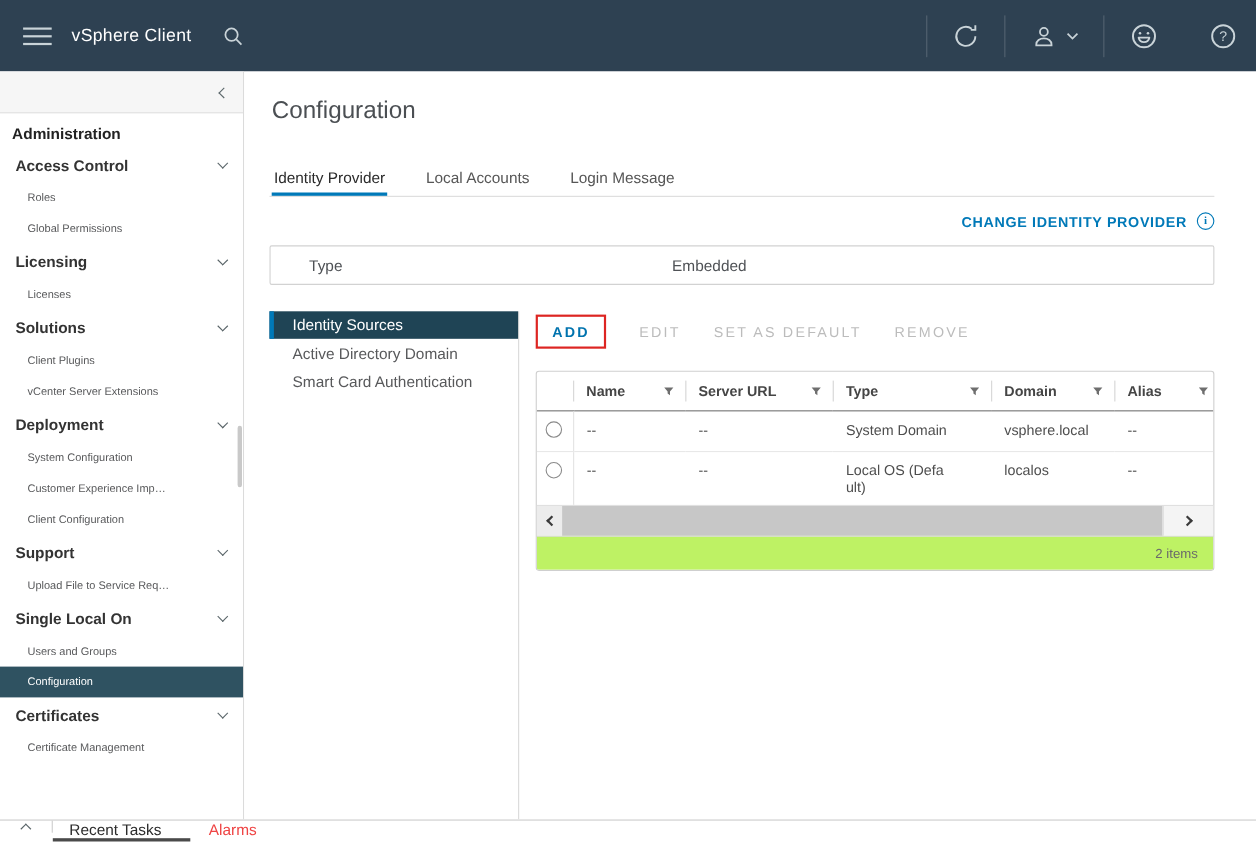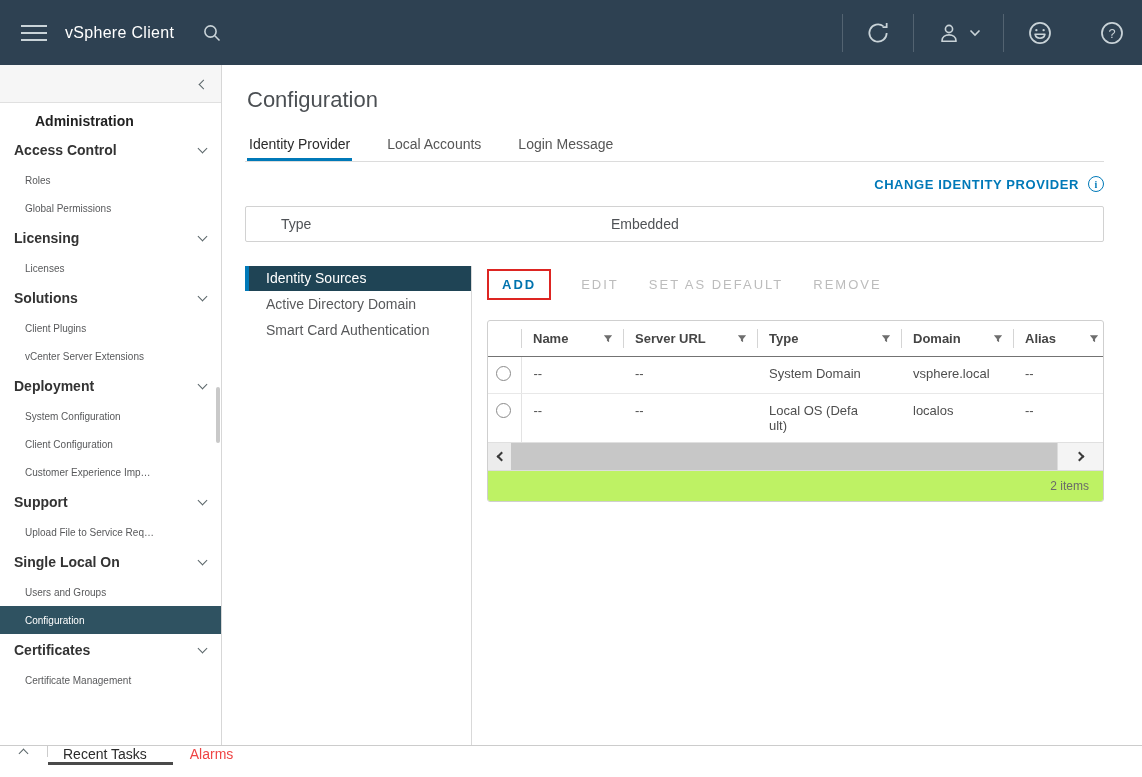--- a/index.html
+++ b/index.html
@@ -15,35 +15,35 @@
   .topbar-spacer { flex:1; }
   .topbar-right { display:flex; align-items:center; height:100%; }
   .tdiv { width:1px; height:38px; background:rgba(255,255,255,.18); }
   .titem { padding:0 22px; display:flex; align-items:center; height:100%; cursor:pointer; }
   .titem svg { display:block; }
 
   
   .sidebar { position:absolute; left:0; top:65px; bottom:32px; width:222px; background:#fff; border-right:1px solid #d7d7d7; overflow:hidden; }
   .side-strip { height:38px; background:#f6f6f6; border-bottom:1px solid #e0e0e0; position:relative; }
   .collapse-btn { position:absolute; right:10px; top:11px; width:16px; height:16px; display:flex; align-items:center; justify-content:center; cursor:pointer; }
-  .side-heading { font-size:14px; font-weight:bold; color:#222; padding:10px 0 5px 11px;margin-left:24px; }
+  .side-heading { font-size:14px; font-weight:bold; color:#222; padding:10px 0 5px 11px; }
   .nav-group { height:32px; display:flex; align-items:center; justify-content:space-between; padding:0 15px 0 14px; font-size:14px; font-weight:600; color:#333; cursor:pointer; }
   .nav-child { height:28px; display:flex; align-items:center; padding-left:25px; font-size:10px; color:#58595b; cursor:pointer; }
   .nav-child.selected { background:#2F5261; color:#fff; }
   .side-scrollthumb { position:absolute; right:1px; top:322px; width:4px; height:56px; background:#c9c9c9; border-radius:2px; }
 
   .chev { display:inline-block; width:7px; height:7px; border-right:1.6px solid #5a6569; border-bottom:1.6px solid #5a6569; }
   .chev-down { transform:rotate(45deg); margin-top:-3px; }
   .chev-up   { transform:rotate(-135deg); margin-top:4px; }
   .chev-left { transform:rotate(135deg); }
 
   
   .content { position:absolute; left:222px; top:65px; right:0; bottom:32px; background:#fff; display:flex; flex-direction:column; padding:0 38px 0 23px; overflow:hidden; }
   .page-title { font-size:22px; font-weight:400; color:#4b4f53; margin-top:22px; padding-left:2px; }
-  .tabs { display:flex; gap:33px; margin-top:17px; border-bottom:1px solid #dcdcdc; padding-left:2px; }
+  .tabs { display:flex; gap:33px; margin-top:34px; border-bottom:1px solid #dcdcdc; padding-left:2px; }
   .tab { font-size:14px; color:#565656; padding:6px 2px 9px; cursor:pointer; }
   .tab.active { color:#2b2b2b; border-bottom:3px solid #0079B8; padding-bottom:6px; }
   .link-row { display:flex; justify-content:flex-end; align-items:center; height:44px; gap:9px; }
   .change-link { color:#0079B8; font-size:13px; font-weight:600; letter-spacing:.6px; cursor:pointer; }
   .info-icon { width:16px; height:16px; border:1.5px solid #0079B8; border-radius:50%; color:#0079B8; font-size:10px; font-weight:bold; display:flex; align-items:center; justify-content:center; font-family:"Liberation Serif",serif; cursor:pointer; }
   .type-box { border:1px solid #d2d2d2; border-radius:2px; height:36px; display:flex; align-items:center; font-size:14px; color:#4f5256; }
   .type-label { padding-left:35px; width:365px; }
   .columns { display:flex; flex:1; margin-top:24px; min-height:0; }
   .subnav-col { width:227px; border-right:1px solid #d9d9d9; }
   .subnav-item { height:25px; line-height:25px; font-size:14px; color:#58595b; padding-left:21px; margin-bottom:1px; cursor:pointer; }
@@ -179,24 +179,24 @@
     </div>
 
   <div class="nav-group">
       <span>Deployment</span>
       <span class="chev chev-down"></span>
     </div>
   <div class="nav-child">
       <span>System Configuration</span>
     </div>
   <div class="nav-child">
+      <span>Customer Experience Imp…</span>
+    </div>
+  <div class="nav-child">
       <span>Client Configuration</span>
-    </div>
-  <div class="nav-child">
-      <span>Customer Experience Imp…</span>
     </div>
 
   <div class="nav-group">
       <span>Support</span>
       <span class="chev chev-down"></span>
     </div>
   <div class="nav-child">
       <span>Upload File to Service Req…</span>
     </div>
 

